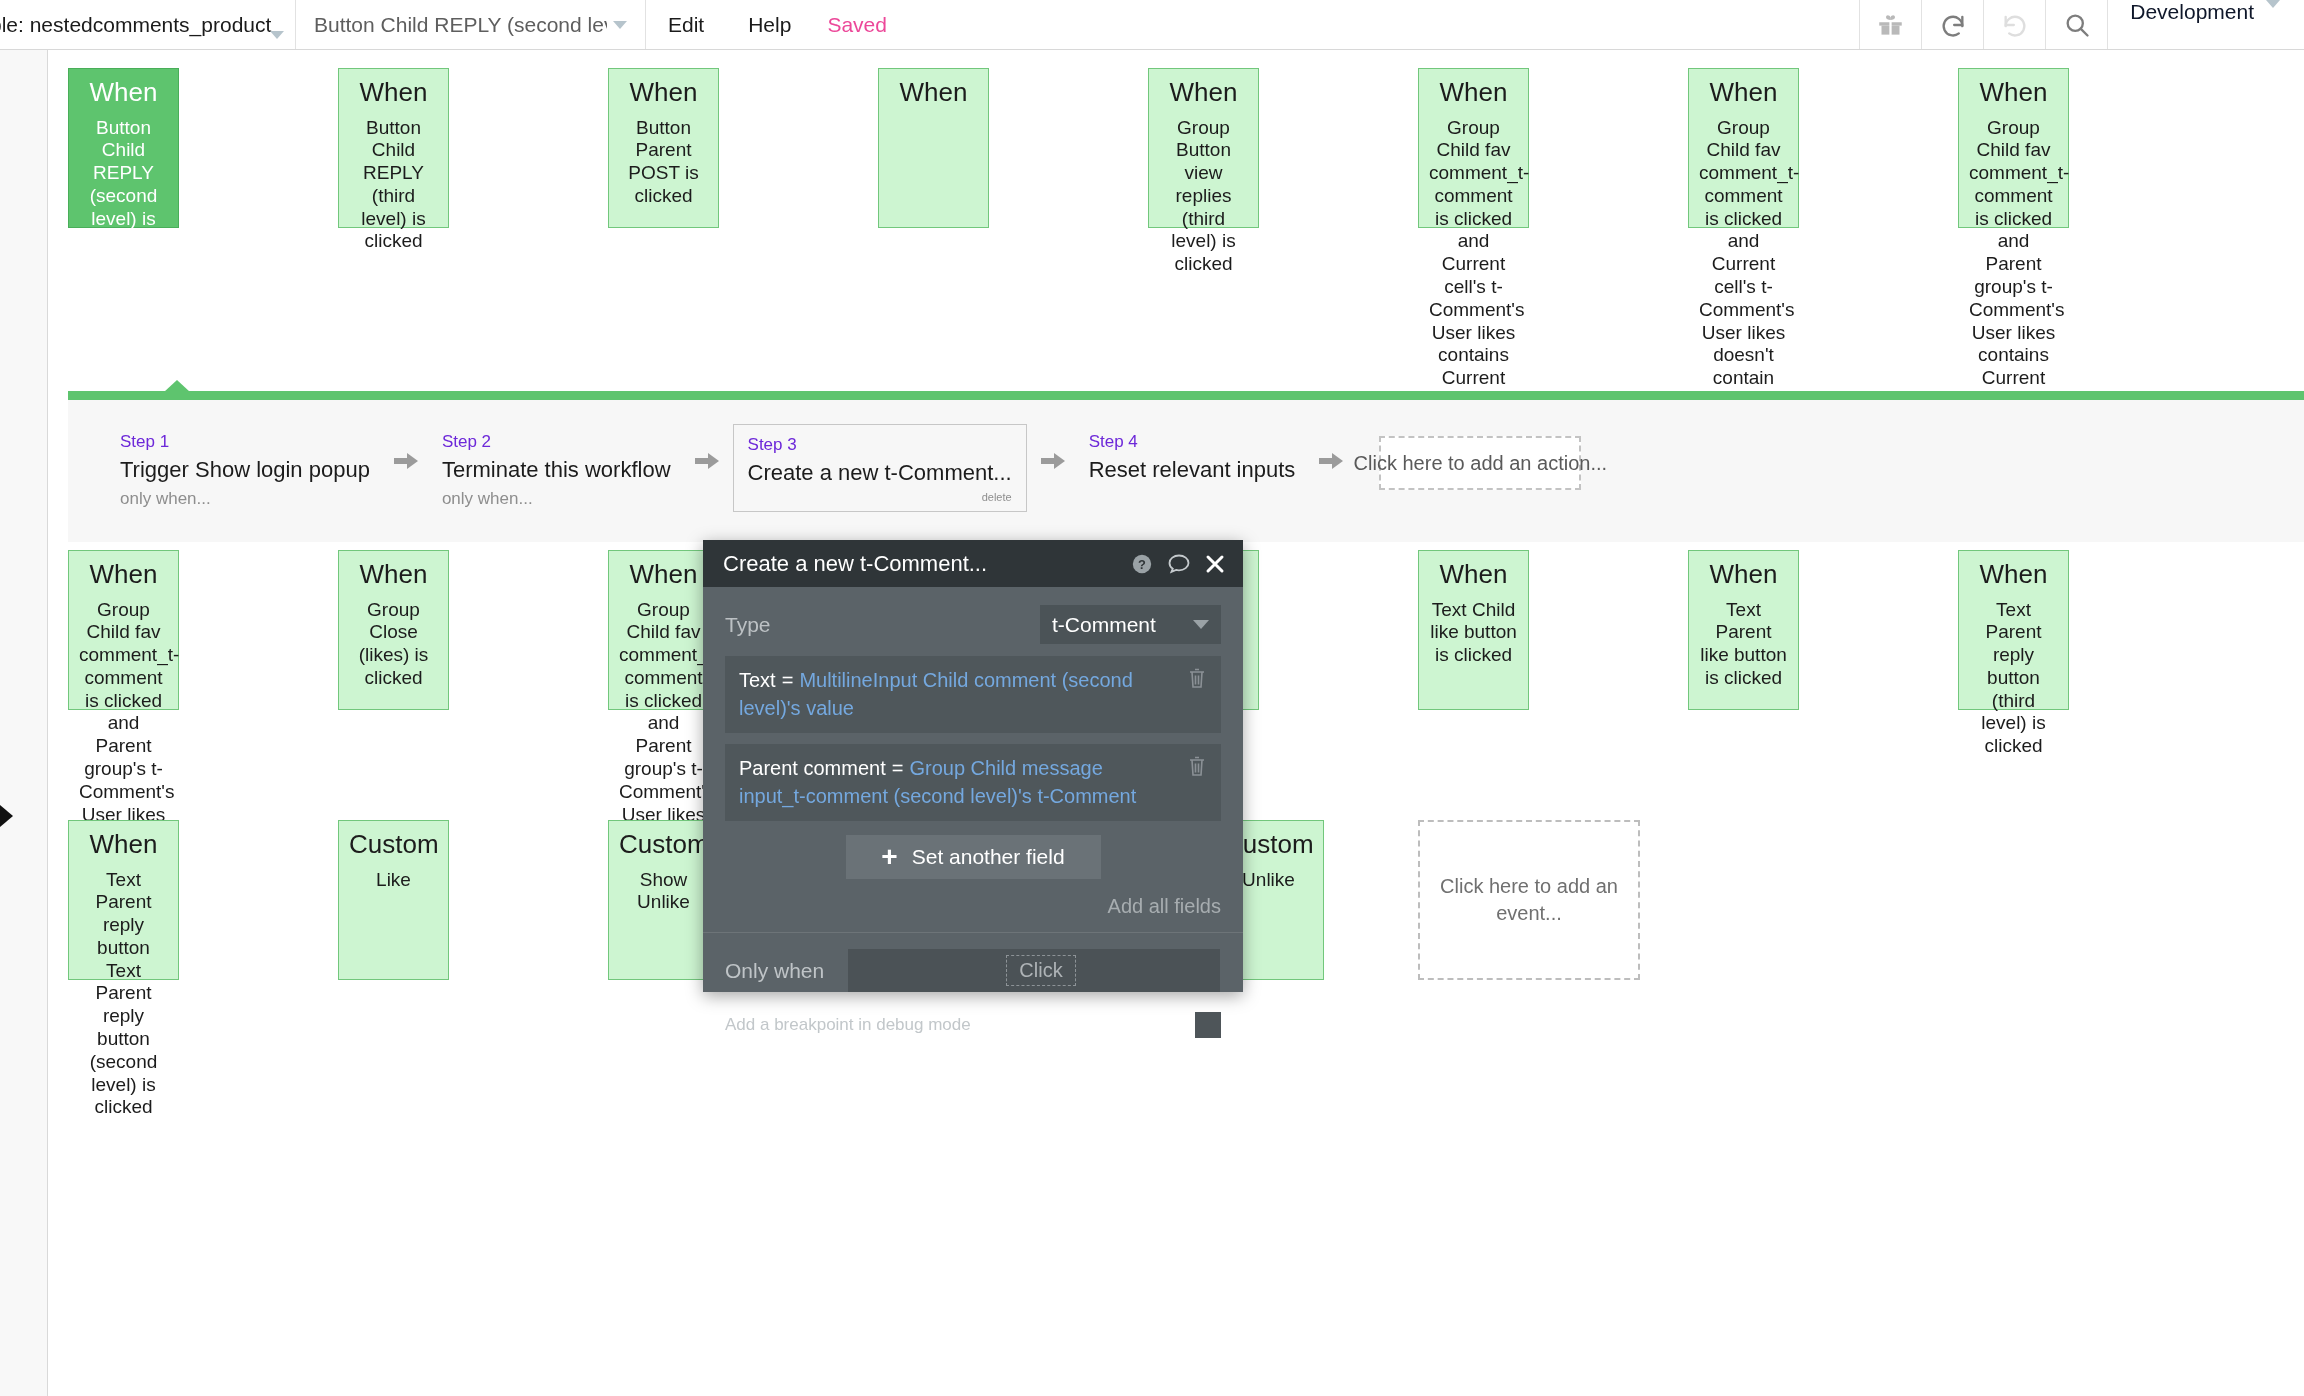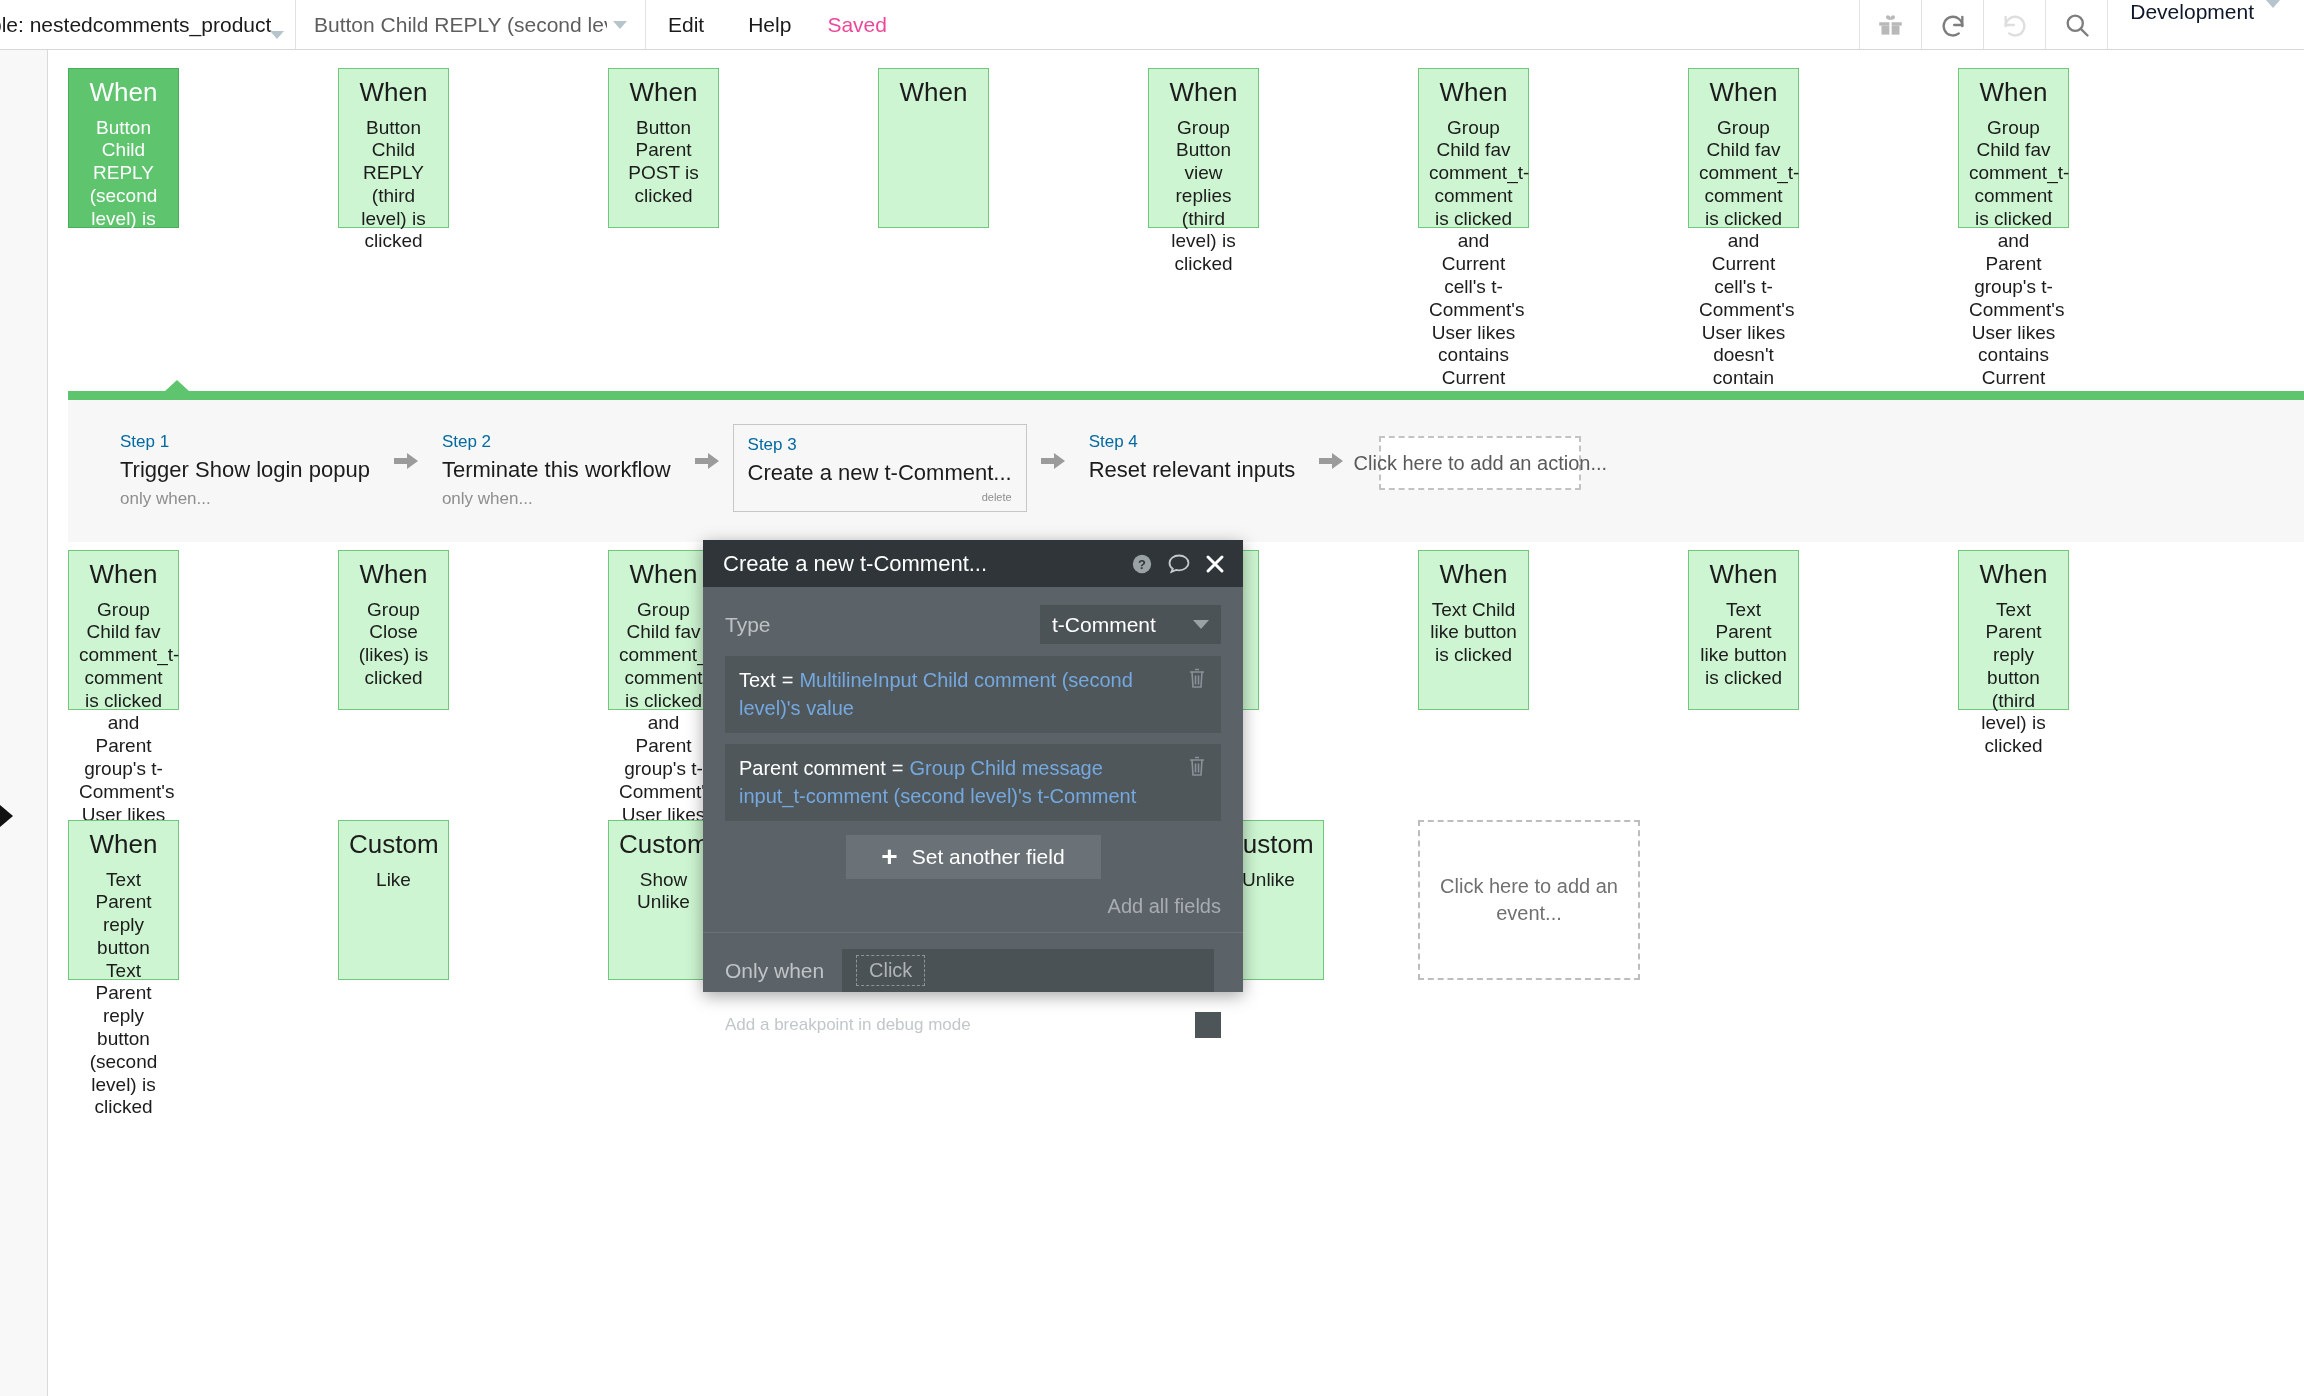--- a/index.html
+++ b/index.html
@@ -100,21 +100,21 @@
     border-right: 13px solid transparent;
     border-bottom: 12px solid #5ec46e;
   }
   #steps-panel {
     position: absolute; left: 68px; top: 350px; width: 2250px; height: 142px;
     background: #f7f7f7;
   }
   #steps-row { position: absolute; left: 42px; top: 24px; display: flex; align-items: flex-start; }
   .step { position: relative; padding: 6px 10px 8px 10px; min-width: 10px; }
   .step.boxed { border: 1px solid #c7c7c7; background: #f7f7f7; padding: 8px 14px 8px 14px; }
-  .step .snum { font-size: 17px; color: #0369a1; line-height: 1.4; margin-bottom: 2px; }
+  .step .snum { font-size: 17px; color: #6d28d9; line-height: 1.4; margin-bottom: 2px; }
   .step .sname { font-size: 22px; color: #1c1c1c; line-height: 1.3; white-space: nowrap; }
   .step .ssub { font-size: 17px; color: #8e8e8e; line-height: 1.5; margin-top: 2px; }
   .step .sdel { font-size: 11px; color: #8e8e8e; text-align: right; margin-top: 4px; }
   .arrow-sep {
     display: flex; align-items: center; justify-content: center;
     padding: 0 12px; margin-top: 26px;
   }
   #addaction {
     width: 202px; height: 54px; margin-left: 22px; margin-top: 12px;
     border: 2px dashed #c3c3c3; background: #ffffff;
@@ -165,22 +165,22 @@
     margin: 14px auto 0 auto; width: 255px; height: 44px; background: #6a7277;
     display: flex; align-items: center; justify-content: center; gap: 14px;
     font-size: 21px; color: #ffffff;
   }
   #plus-ic { font-size: 28px; line-height: 1; font-weight: 700; }
   #addall { text-align: right; padding: 16px 22px 0 0; font-size: 20px; color: #a7adb0; }
   #modal-div { margin: 14px 0 0 0; height: 1px; background: #6d7478; }
   #onlywhen-row { display: flex; align-items: center; padding: 16px 22px 0 22px; }
   #onlywhen-label { font-size: 21px; color: #bfc4c7; width: 105px; }
   #onlywhen-field {
-    margin-left: 12px; width: 372px; height: 43px; background: #4b5256;
-    display: flex; align-items: center; padding-left: 14px;
+    margin-left: 18px; width: 372px; height: 43px; background: #4b5256;
+    display: flex; align-items: center; padding-left: 14px; justify-content: center;
   }
   #onlywhen-chip {
     border: 1px dashed #8d9397; padding: 3px 12px; font-size: 20px; color: #aeb3b6;
   }
   #bp-row { display: flex; align-items: center; padding: 20px 22px 0 22px; }
   #bp-label { font-size: 17px; color: #c2c7ca; }
   #bp-check { margin-left: auto; width: 26px; height: 26px; background: #4e5559; }
 </style>
 </head>
 <body>

